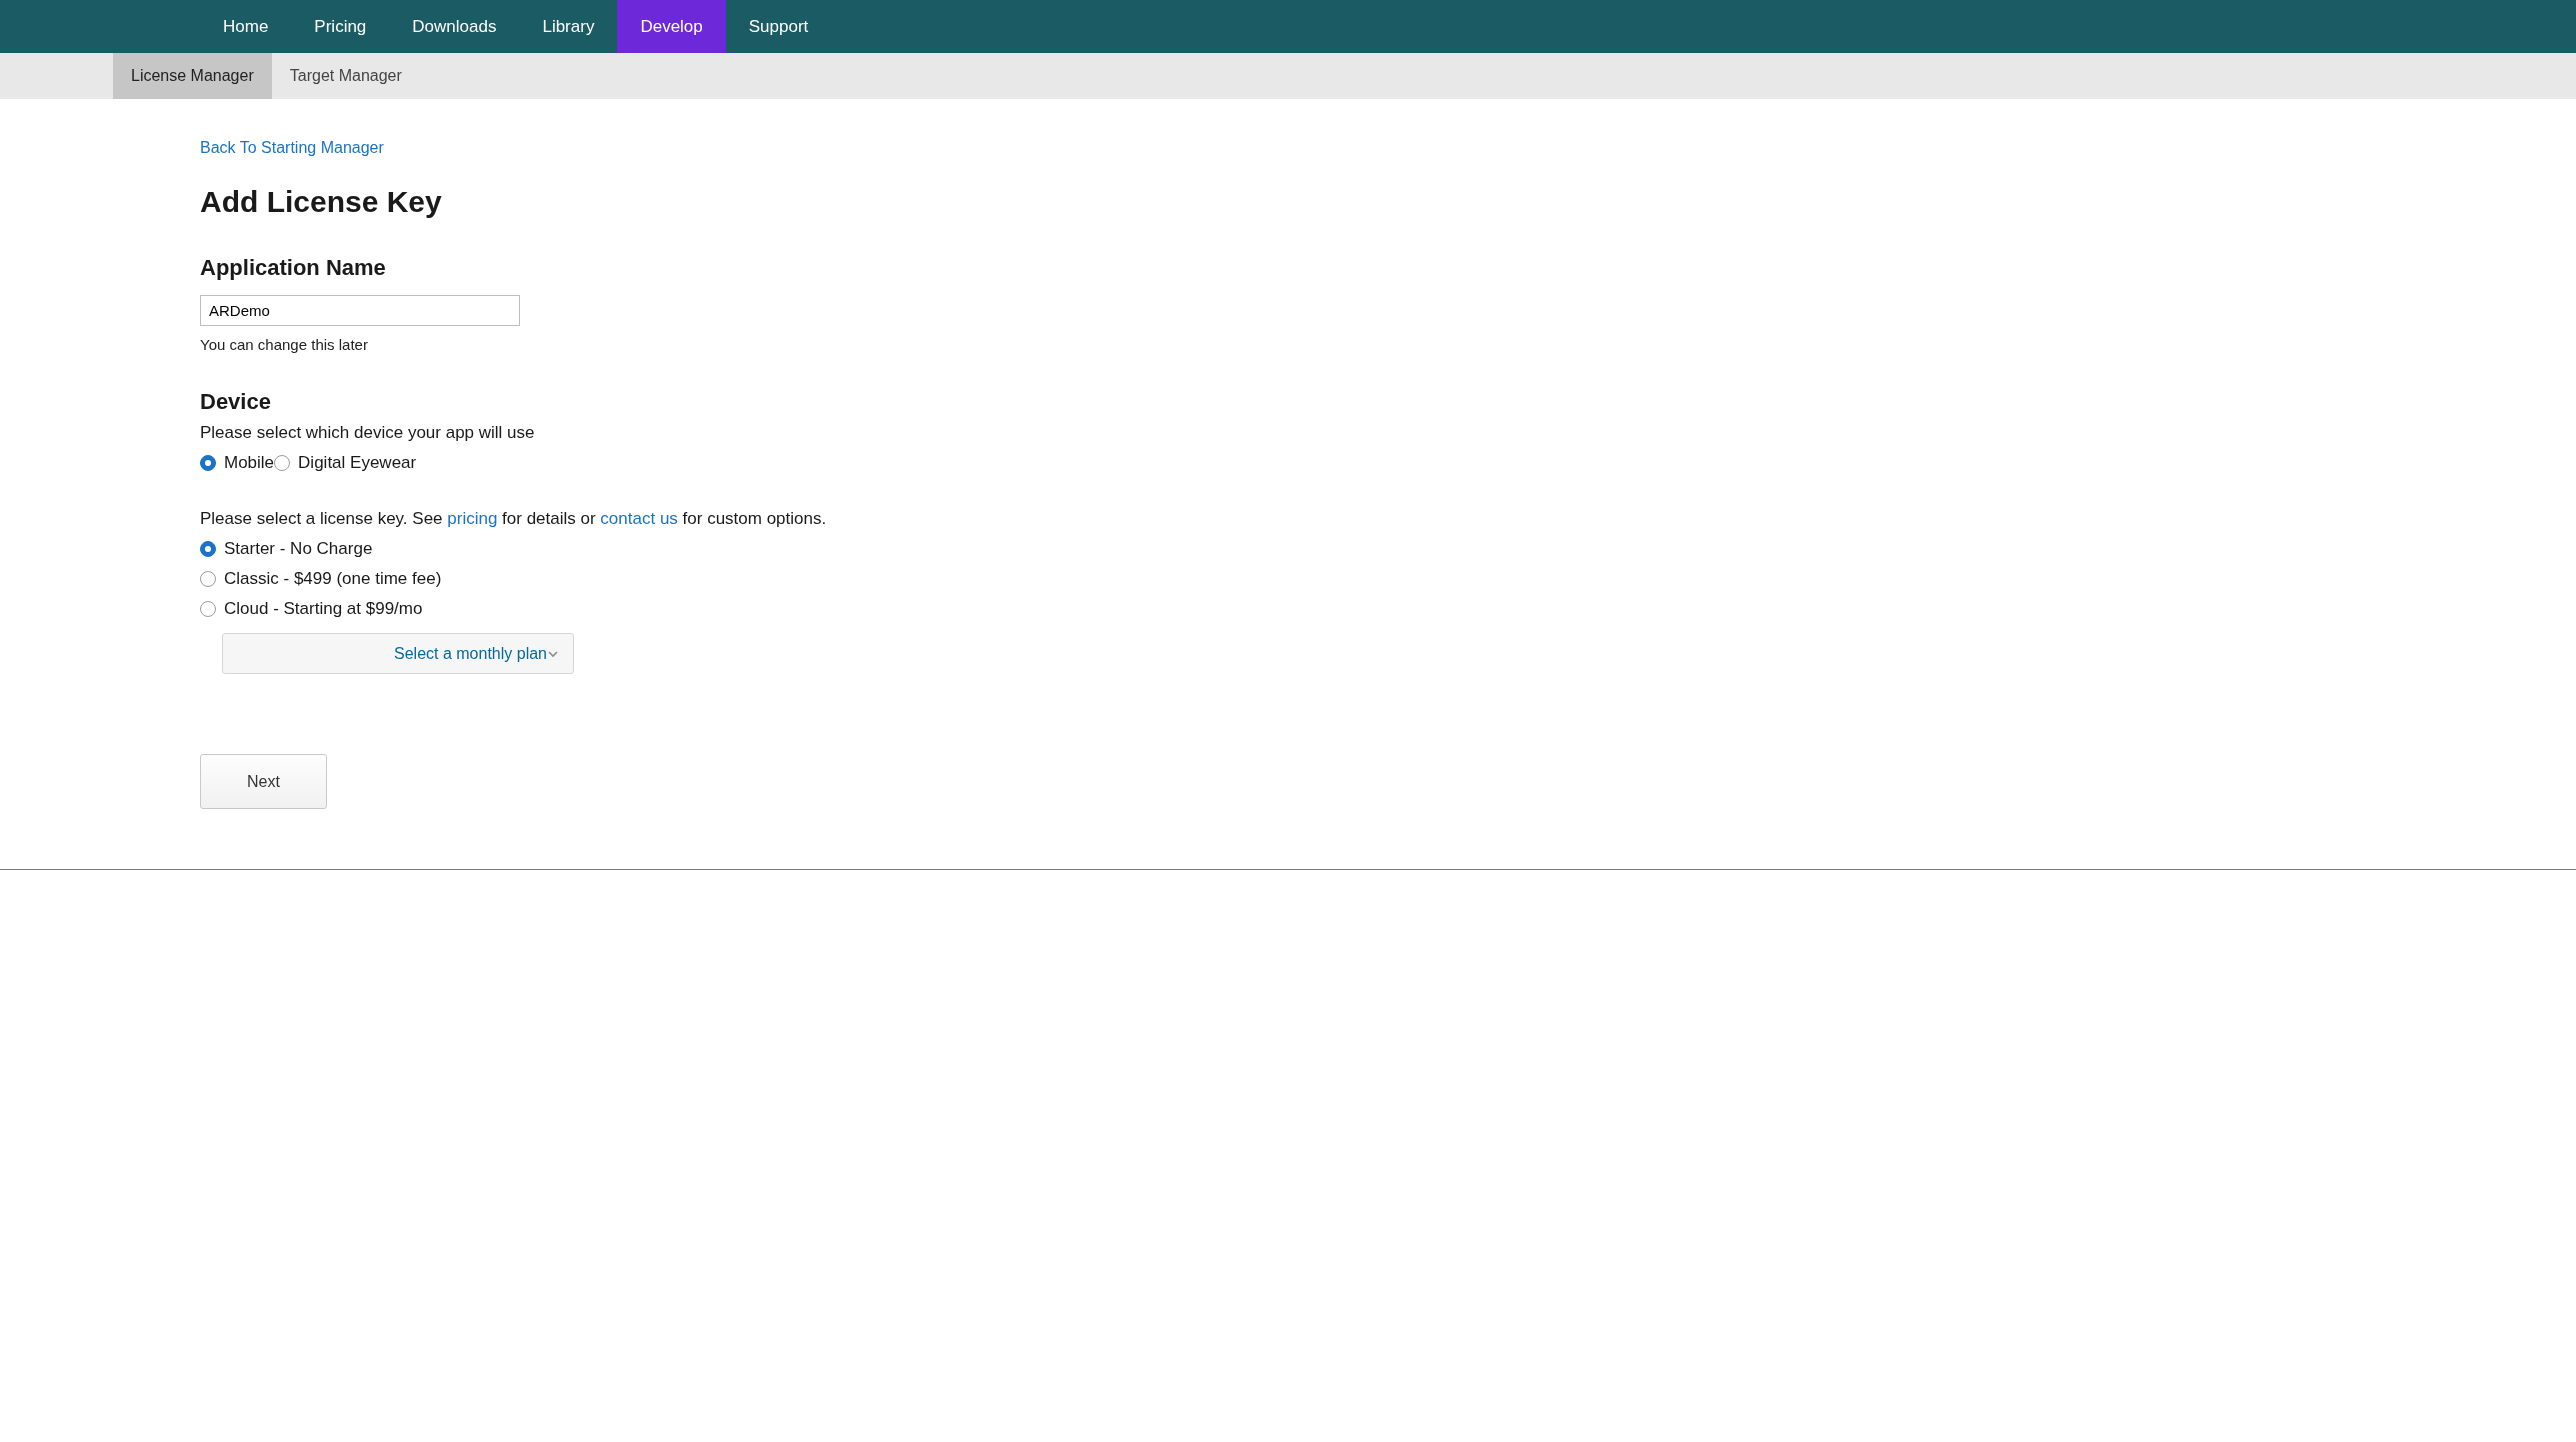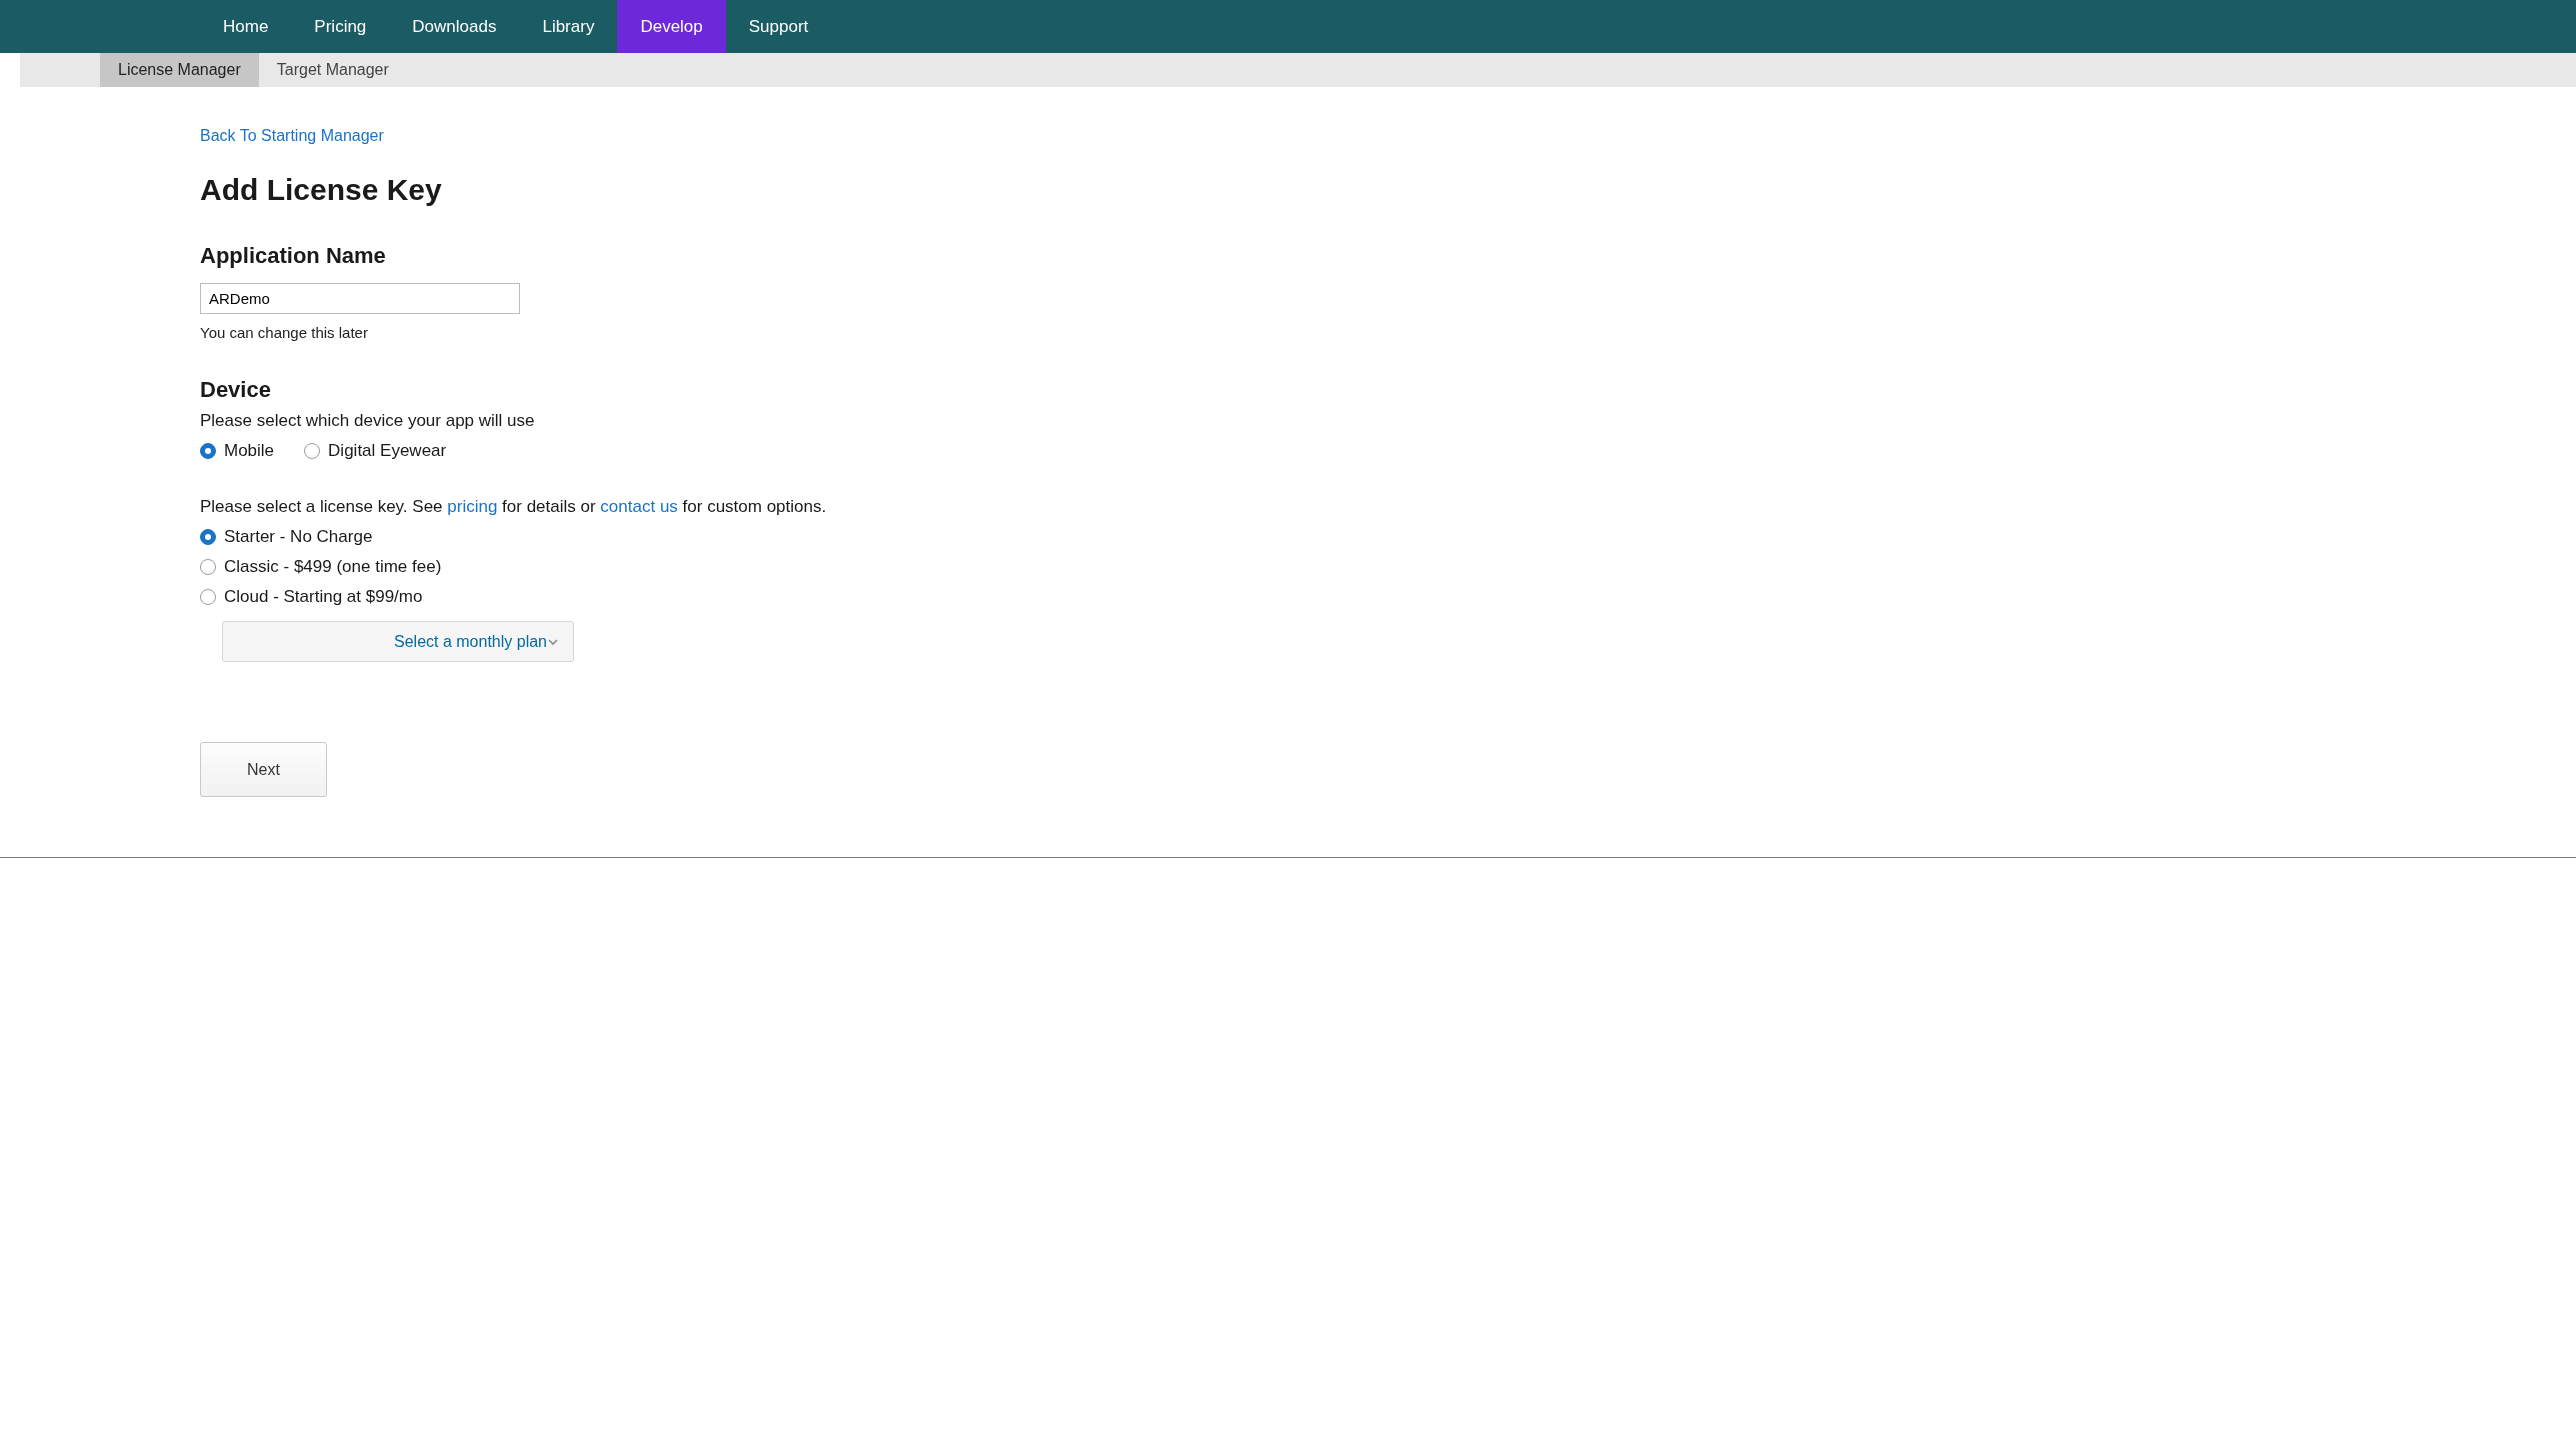--- a/index.html
+++ b/index.html
@@ -20,25 +20,24 @@
     text-decoration: none;
     font-size: 17px;
     padding: 16px 23px;
     display: flex;
     align-items: center;
     font-weight: 400;
   }
   .topnav a.active { background: #6d28d9; }
   .subnav {
     background: #e8e8e8;
-    height: 34px;
+    height: 46px;
     display: flex;
     align-items: stretch;
-    padding-left: 80px;
-    margin-left: 20px;
+    padding-left: 113px;
   }
   .subnav a {
     color: #444;
     text-decoration: none;
     font-size: 16px;
     padding: 0 18px;
     display: flex;
     align-items: center;
   }
   .subnav a.active { background: #c6c6c6; color:#222; }
@@ -77,21 +76,20 @@
   }
   .section { margin-bottom: 36px; }
   .subtext {
     font-size: 17px;
     margin-top: 4px;
     margin-bottom: 10px;
   }
   .subtext a { color:#1a73c8; text-decoration:none; }
   .radio-row {
     display: flex;
-    gap: 30px;
     margin-top: 4px;
   }
   .radio-item {
     display: flex;
     align-items: center;
     gap: 8px;
     font-size: 17px;
   }
   .radio-list .radio-item { margin-bottom: 10px; }
   .radio-circle {

